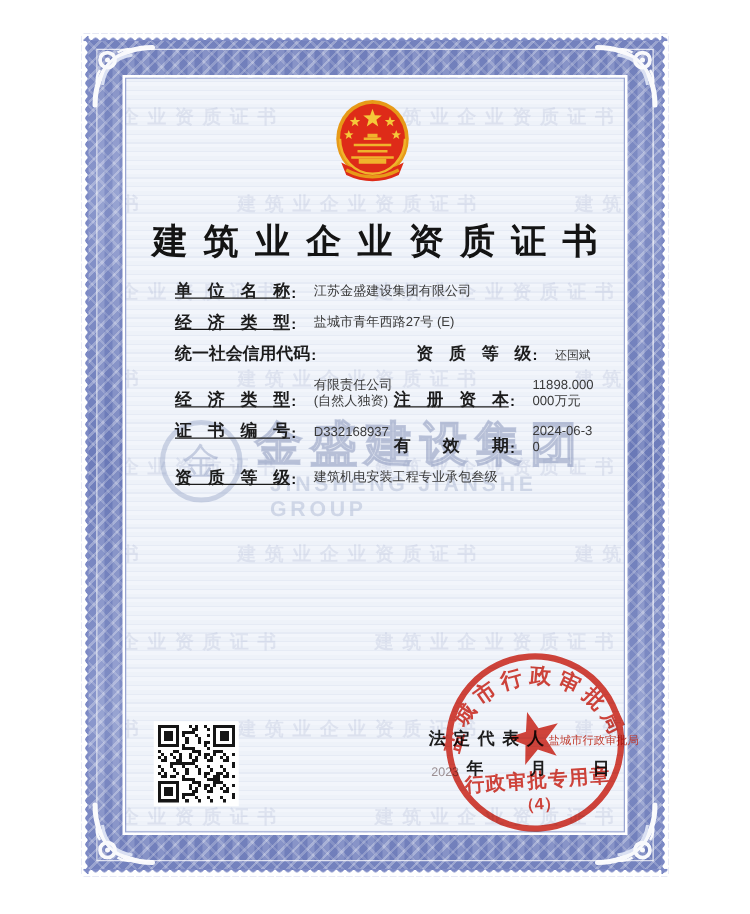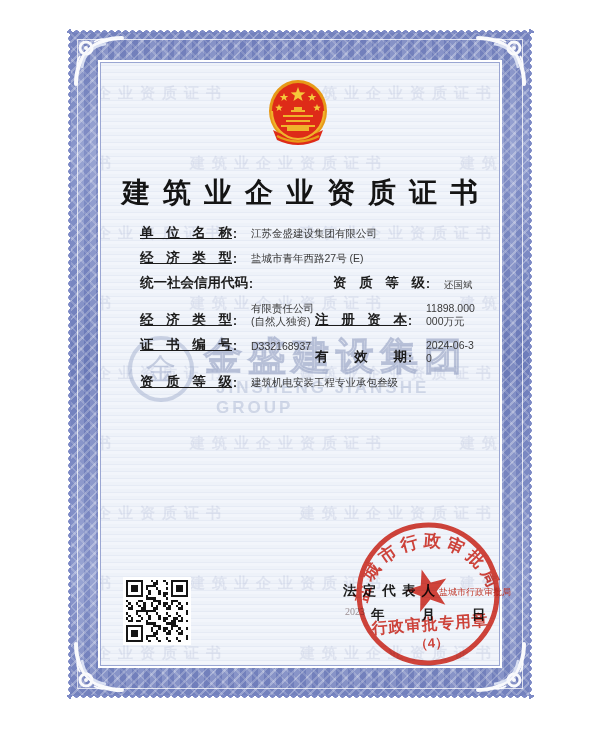--- a/index.html
+++ b/index.html
@@ -89,21 +89,21 @@
   .fvalue.wrap{max-width:72px;}
 
   
   .qr{position:absolute;left:123px;top:577px;width:68px;height:68px;background:#ffffff;padding:3px;box-sizing:border-box;}
   .qr svg{display:block;width:62px;height:62px;}
 
   
   .issuer{position:absolute;left:343px;top:583px;display:flex;align-items:flex-start;}
   .issuer .flabel{width:92px;}
   .issuer-value{font-size:9px;color:#c0392b;margin:3px 0 0 4px;white-space:nowrap;}
-  .dateline{position:absolute;left:345px;top:606px;display:flex;align-items:flex-start;color:#1c1c1c;font-family:Liberation Serif, serif;}
+  .dateline{position:absolute;left:345px;top:606px;display:flex;align-items:flex-end;color:#1c1c1c;}
   .date-prefix{font-size:10px;color:#9b8f93;margin-right:6px;}
   .date-char{font-weight:bold;font-size:13.5px;}
   .gap34{display:inline-block;width:37px;}
 
   
   .seal{position:absolute;left:352px;top:518px;width:152px;height:152px;opacity:.88;
     mix-blend-mode:multiply;transform:rotate(-4deg);}
   .seal svg{display:block;width:152px;height:152px;}
   .seal text{font-family:"Liberation Sans","DejaVu Sans",sans-serif;font-weight:bold;}
 </style>

